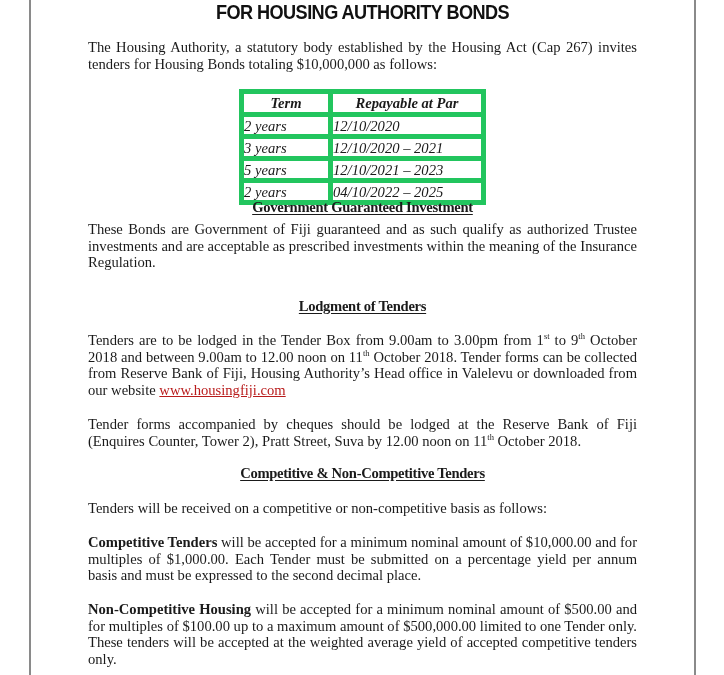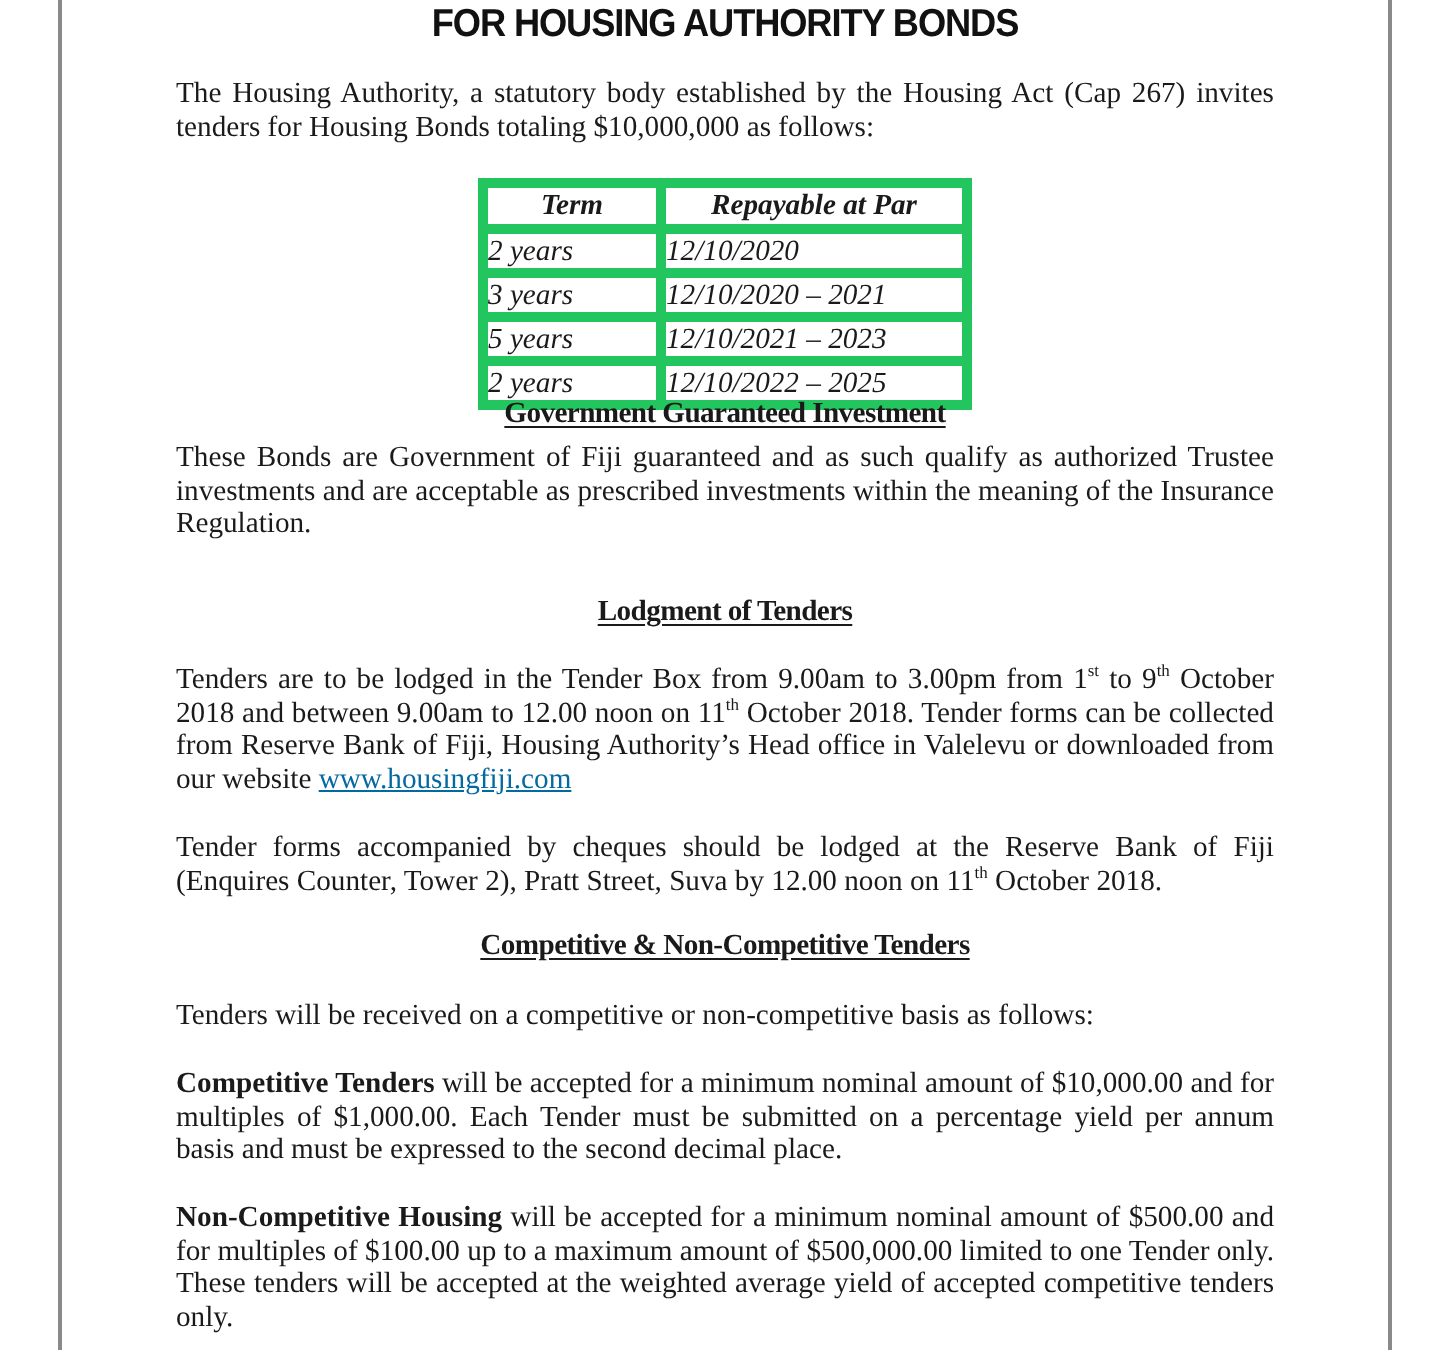--- a/index.html
+++ b/index.html
@@ -12,21 +12,21 @@
            font-family: "Liberation Sans", "DejaVu Sans", sans-serif; font-weight: bold;
            font-size: 19.5px; line-height: 24px; letter-spacing: -0.6px; color: #111; transform: scaleX(0.93); transform-origin: center; }
 
   .block { position: absolute; left: 88px; width: 549px; font-size: 14.6px; line-height: 16.7px; text-align: justify; }
   .block p { margin: 0; }
   .heading { position: absolute; left: 88px; width: 549px; text-align: center; font-weight: bold;
              font-size: 14.6px; line-height: 17px; }
   .heading span { text-decoration: underline; text-underline-offset: 2px; letter-spacing: -0.3px; }
   .b { font-weight: bold; margin-top: 11px; }
   sup { font-size: 8.5px; line-height: 0; vertical-align: 6px; }
-  a.link { color: #0369a1; text-decoration: underline; }
+  a.link { color: #b91c1c; text-decoration: underline; }
 
   table.bonds { position: absolute; left: 239px; top: 89px; width: 247px; border-collapse: collapse;
                 font-size: 14.6px; }
   table.bonds th, table.bonds td { border: 5px solid #22c55e; padding: 0; height: 17px; line-height: 16px; font-style: italic; }
   table.bonds th { font-weight: bold; border-bottom: 2px solid #222; height: 18px; }
   table.bonds { border: 2px solid #222; }
   table.bonds .c1 { width: 84px; }
 </style>
 </head>
 <body>
@@ -55,21 +55,21 @@
     <tr>
       <td>3 years</td>
       <td>12/10/2020 – 2021</td>
     </tr>
     <tr>
       <td>5 years</td>
       <td>12/10/2021 – 2023</td>
     </tr>
     <tr>
       <td>2 years</td>
-      <td>12/10/2022 – 2025</td>
+      <td>04/10/2022 – 2025</td>
     </tr>
   </tbody>
 </table>
 
 <div class="heading" style="top:199px;">
   <span>Government Guaranteed Investment</span>
 </div>
 <div class="block" style="top:221px;">
   <p>These Bonds are Government of Fiji guaranteed and as such qualify as authorized Trustee investments and are acceptable as prescribed investments within the meaning of the Insurance Regulation.</p>
 </div>

